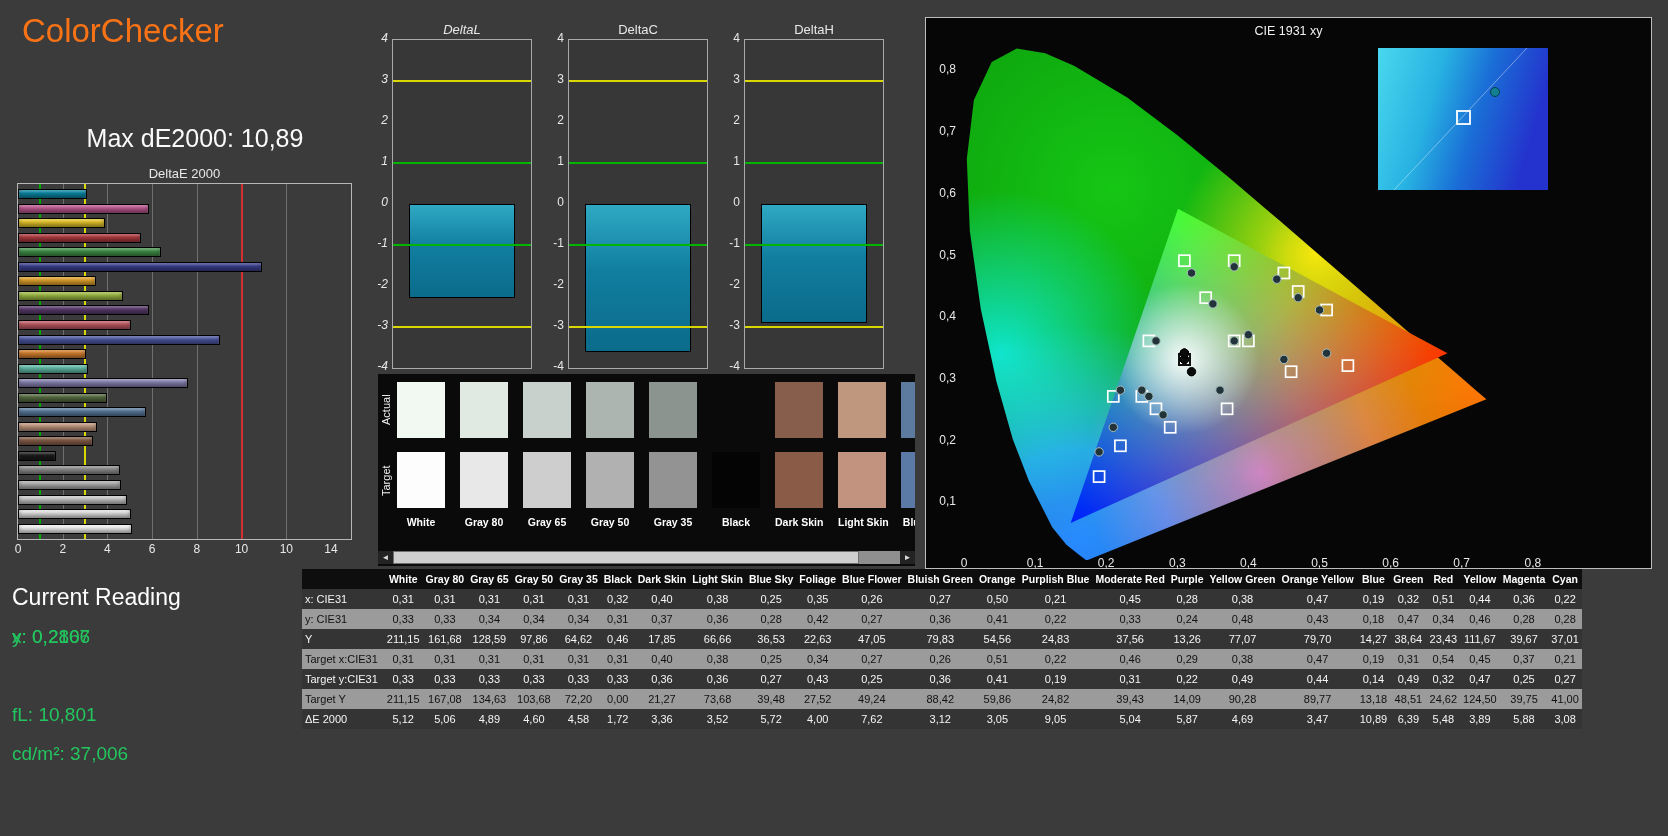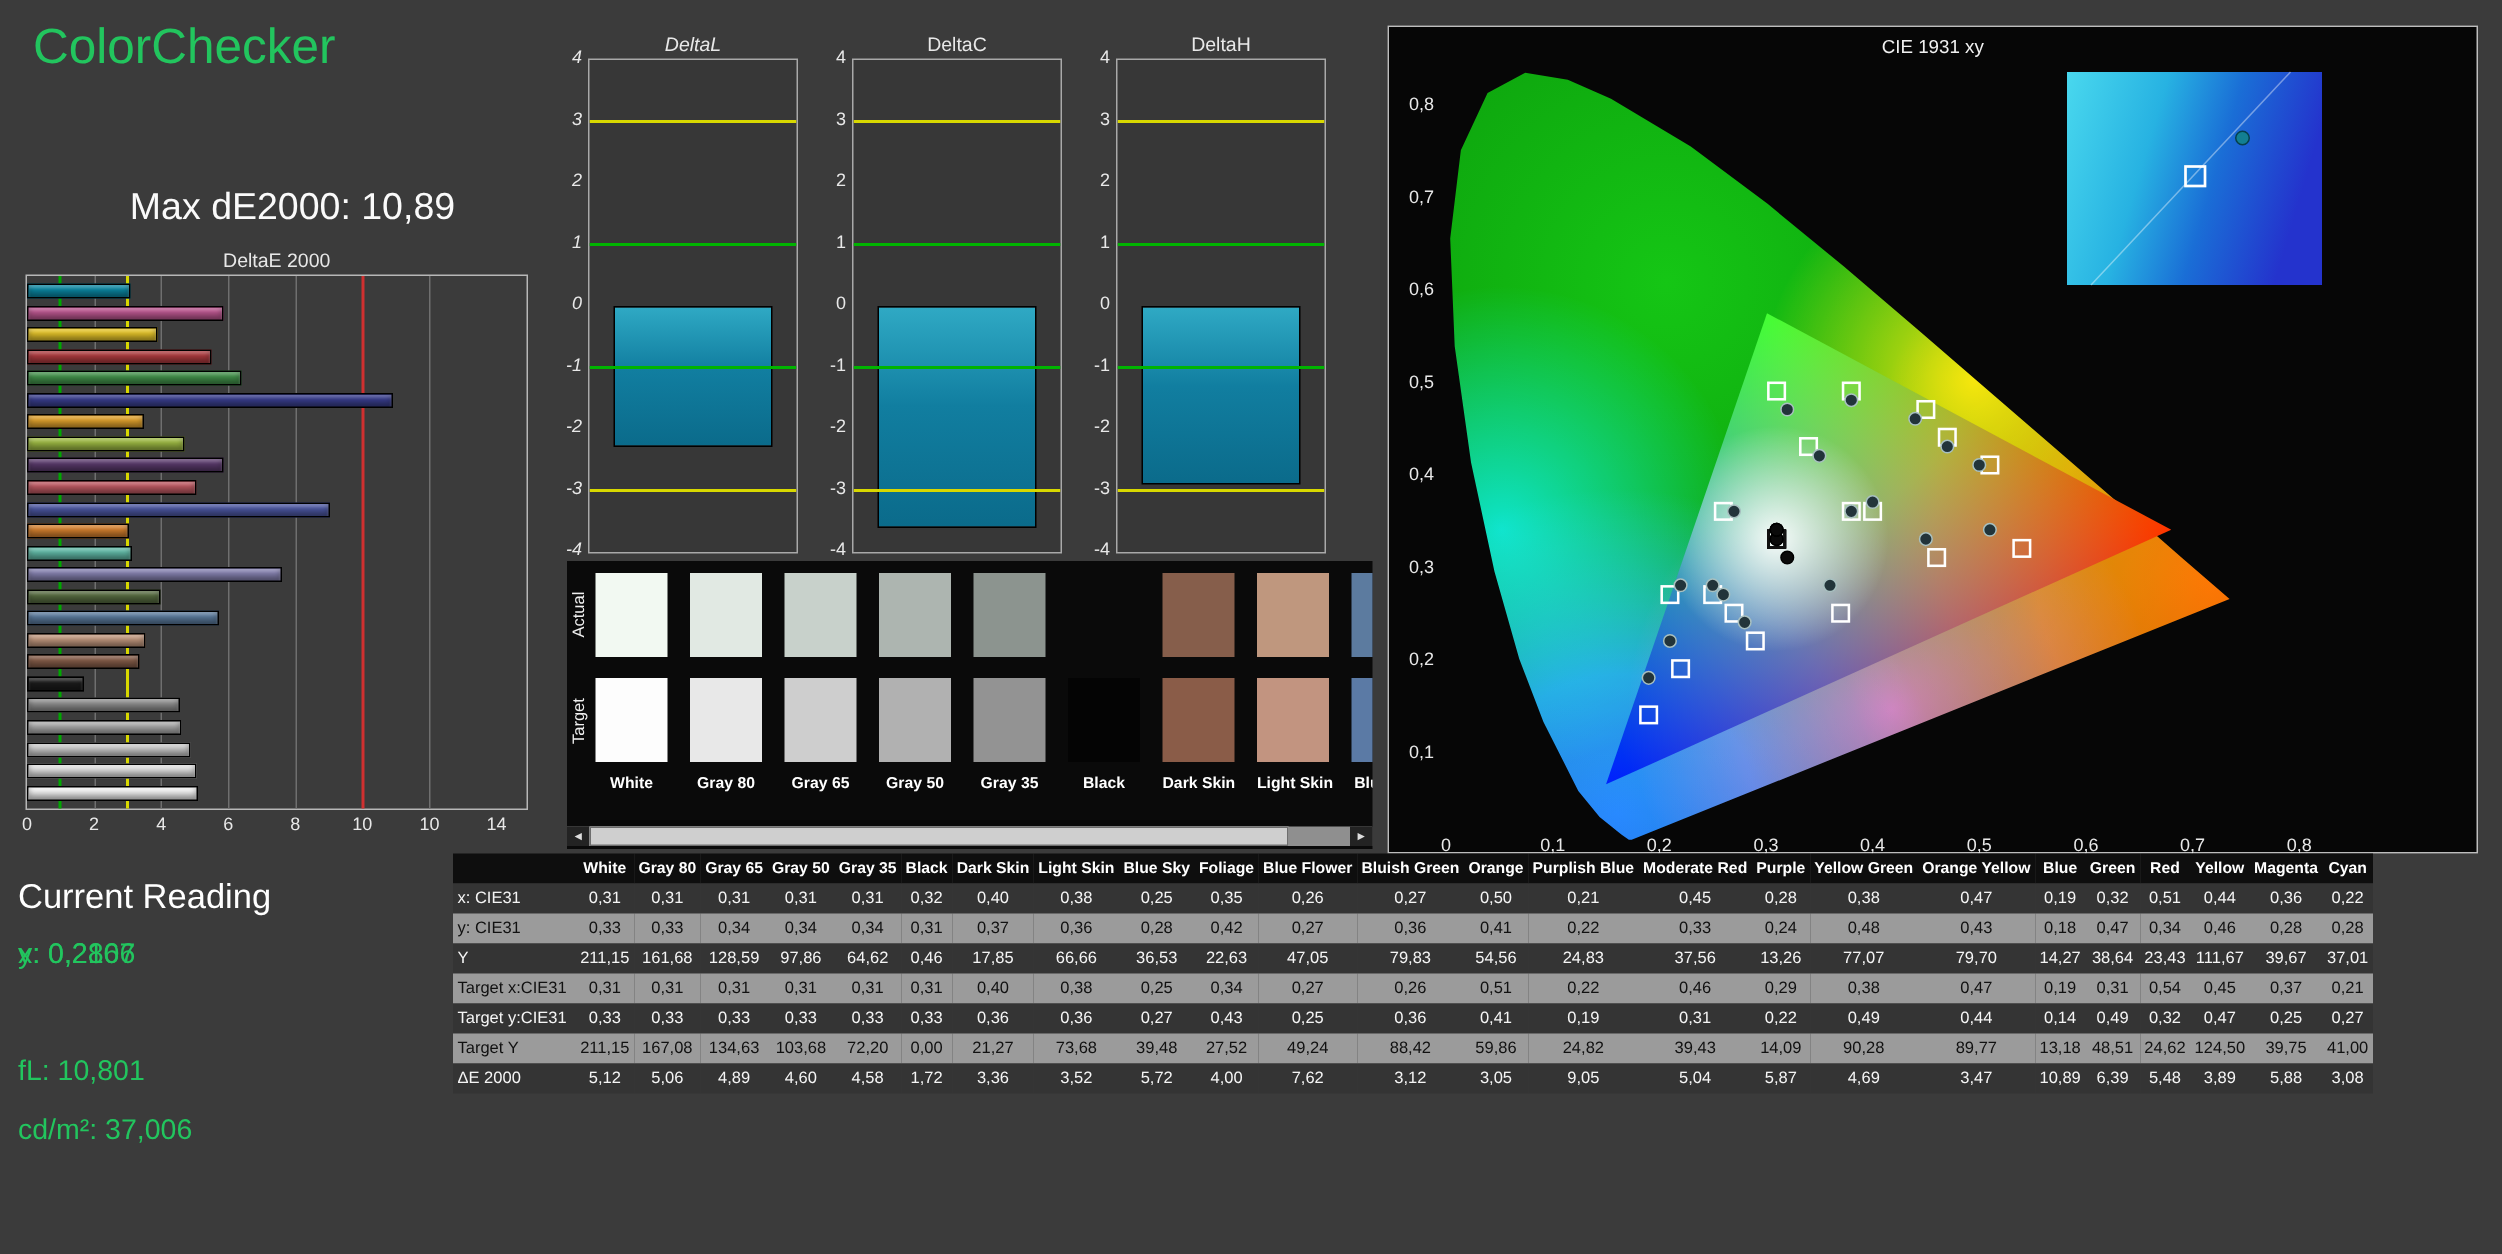--- a/index.html
+++ b/index.html
@@ -1,21 +1,21 @@
 <!DOCTYPE html>
 <html><head>
 <meta charset="utf-8">
 <style>
   html,body{margin:0;padding:0;background:#3b3b3b;}
   body{font-family:"Liberation Sans",sans-serif;color:#f2f2f2;}
   #root{position:relative;width:1668px;height:836px;background:#3b3b3b;overflow:hidden;}
   .abs{position:absolute;}
 
   
-  #app-title{left:22px;top:12px;font-size:33px;color:#22c55e;}
+  #app-title{left:22px;top:12px;font-size:33px;color:#f97316;}
   .summary-line{left:40px;width:310px;text-align:center;font-size:25px;color:#fafafa;}
 
   
   #de-chart{left:17px;top:166px;width:276px;height:400px;}
   #de-title{left:0;top:0;width:335px;text-align:center;font-size:13px;color:#e8e8e8;}
   #de-plot{left:0;top:17px;width:333px;height:355px;border:1px solid #b7b7b7;}
   .de-grid{top:0;bottom:0;width:1px;background:#6f6f6f;}
   .de-ref{top:0;bottom:0;width:2px;}
   .de-bar{left:0;height:10px;border:1px solid #000;box-sizing:border-box;
           box-shadow:inset 0 2px 2px rgba(255,255,255,.25), inset 0 -3px 4px rgba(0,0,0,.45);}

